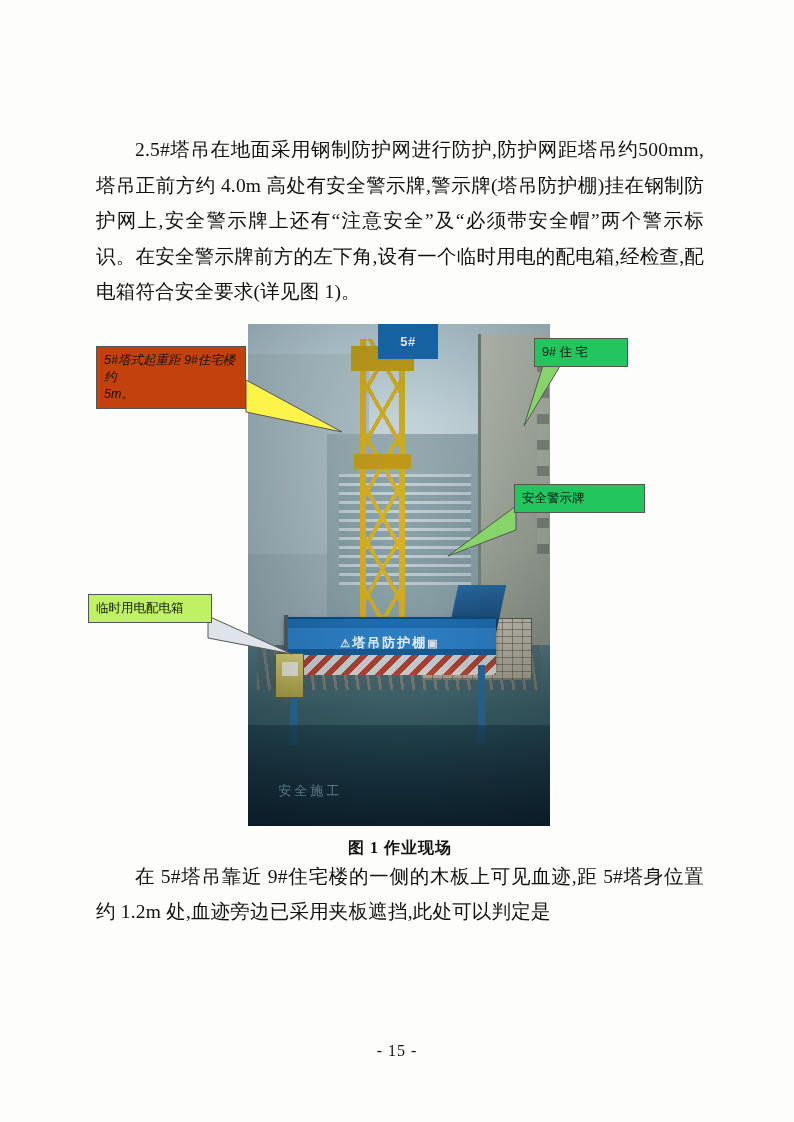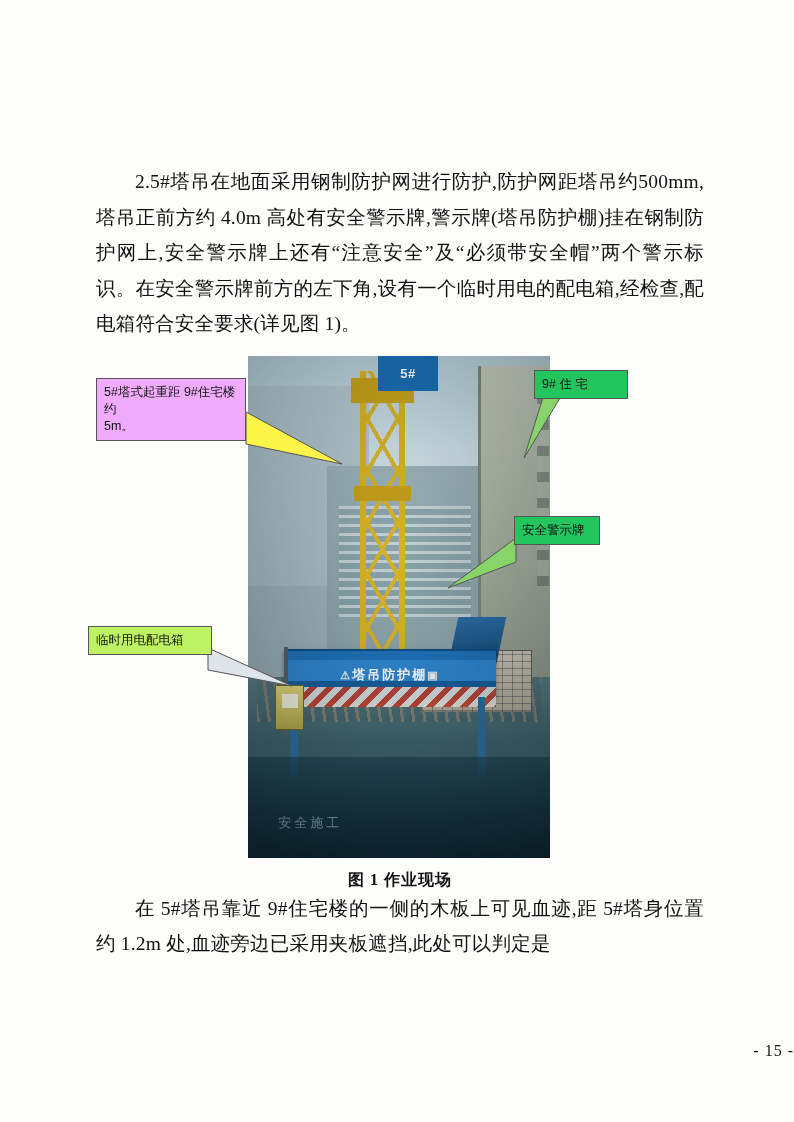--- a/index.html
+++ b/index.html
@@ -18,21 +18,20 @@
   .page {
     position: absolute;
     inset: 0;
     background: #fdfdfb;
   }
   .content {
     position: absolute;
     left: 96px;
     top: 132px;
     width: 608px;
-    margin-top: 32px;
   }
   p.para {
     margin: 0;
     font-size: 19.5px;
     line-height: 35.5px;
     text-align: justify;
     text-indent: 2em;
     letter-spacing: 0.2px;
   }
   .fig-wrap {
@@ -227,38 +226,38 @@
     position: absolute;
     box-sizing: border-box;
     font-family: "Liberation Sans", "DejaVu Sans", sans-serif;
     font-size: 12.5px;
     line-height: 17px;
     padding: 5px 7px;
     border: 1px solid #555;
     color: #111;
     white-space: pre-line;
   }
-  .c-yellow { background: #f0abfc; }
+  .c-yellow { background: #c2410c; font-style: italic; }
   .c-green  { background: #22c55e; }
   .c-gray   { background: #bef264; }
   .leader { position: absolute; }
   
   .fig-caption {
     margin-top: 2px;
     text-align: center;
     font-size: 16px;
     font-weight: bold;
     letter-spacing: 1px;
   }
   .para2 { margin-top: 12px; }
   .folio {
     position: absolute;
     left: 0; right: 0;
     top: 1042px;
-    text-align: right;
+    text-align: center;
     font-size: 16px;
     letter-spacing: 1px;
   }
 </style>
 </head>
 <body>
 
 <div class="page">
 
   <div class="content">
@@ -308,21 +307,21 @@
         <polygon points="420,190 352,240 420,214" fill="#86d46a" stroke="#555" stroke-width="1"></polygon>
         <polygon points="450,40 470,40 428,110" fill="#86d46a" stroke="#555" stroke-width="1"></polygon>
         <polygon points="112,300 196,338 112,322" fill="#dfe3ea" stroke="#555" stroke-width="1"></polygon>
       </svg>
 
       <div class="callout c-yellow" style="left:0px; top:30px; width:150px;">5#塔式起重距 9#住宅楼约
 5m。</div>
 
       <div class="callout c-green" style="left:438px; top:22px; width:94px;">9# 住 宅</div>
 
-      <div class="callout c-green" style="left:418px; top:168px; width:86px;">安全警示牌</div>
+      <div class="callout c-green" style="left:418px; top:168px; width:131px;">安全警示牌</div>
 
       <div class="callout c-gray" style="left:-8px; top:278px; width:124px;">临时用电配电箱</div>
 
     </div>
 
     <div class="fig-caption">图 1 作业现场</div>
 
     <p class="para para2">在 5#塔吊靠近 9#住宅楼的一侧的木板上可见血迹,距 5#塔身位置约 1.2m 处,血迹旁边已采用夹板遮挡,此处可以判定是</p>
 
   </div>

